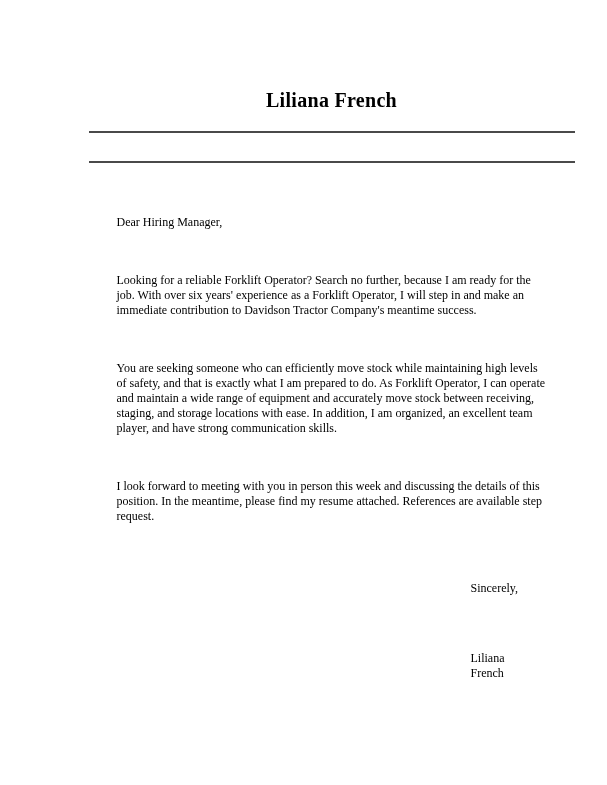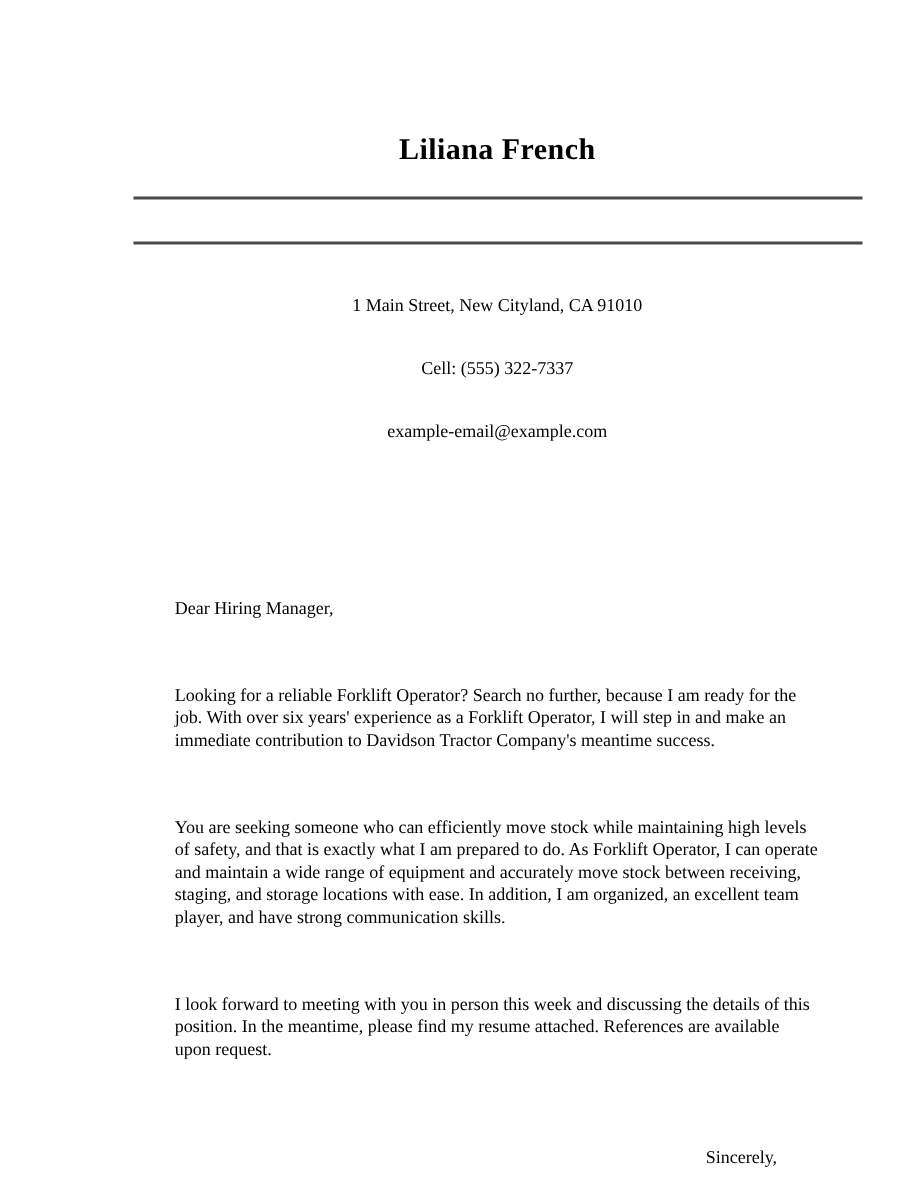--- a/index.html
+++ b/index.html
@@ -43,56 +43,50 @@
   }
   .letter-body {
     width: 486px;
     margin: 10px auto 0 auto;
     font-size: 12px;
     line-height: 15px;
     text-align: left;
   }
   .salutation {
     margin-bottom: 15px;
-    margin-top: 24px;
   }
   .letter-paragraph {
     margin-bottom: 15px;
   }
   .closing-block {
     margin-left: 340px;
     margin-top: 1px;
   }
   .signature-name {
     margin-top: 27px;
   }
 </style>
 </head>
 <body>
 
 <div class="page">
 
   <div class="letter-header">
     <div class="letter-name">Liliana French</div>
     <div class="double-rule"></div>
-    <div class="contact-block">
-      <div>1 Main Street, New Cityland, CA 91010</div>
-      <div>Cell: (555) 322-7337</div>
-      <div>example-email@example.com</div>
-    </div>
   </div>
 
   <div class="letter-body">
     <div class="salutation">Dear Hiring Manager,</div>
 
     <p class="letter-paragraph">Looking for a reliable Forklift Operator? Search no further, because I am ready for the job. With over six years' experience as a Forklift Operator, I will step in and make an immediate contribution to Davidson Tractor Company's meantime success.</p>
 
     <p class="letter-paragraph">You are seeking someone who can efficiently move stock while maintaining high levels of safety, and that is exactly what I am prepared to do. As Forklift Operator, I can operate and maintain a wide range of equipment and accurately move stock between receiving, staging, and storage locations with ease. In addition, I am organized, an excellent team player, and have strong communication skills.</p>
 
-    <p class="letter-paragraph">I look forward to meeting with you in person this week and discussing the details of this position. In the meantime, please find my resume attached. References are available upon request.</p>
+    <p class="letter-paragraph">I look forward to meeting with you in person this week and discussing the details of this position. In the meantime, please find my resume attached. References are available step request.</p>
 
     <div class="closing-block">
       <div>Sincerely,</div>
       <div class="signature-name">Liliana French</div>
     </div>
   </div>
 
 </div>
 
 </body></html>

